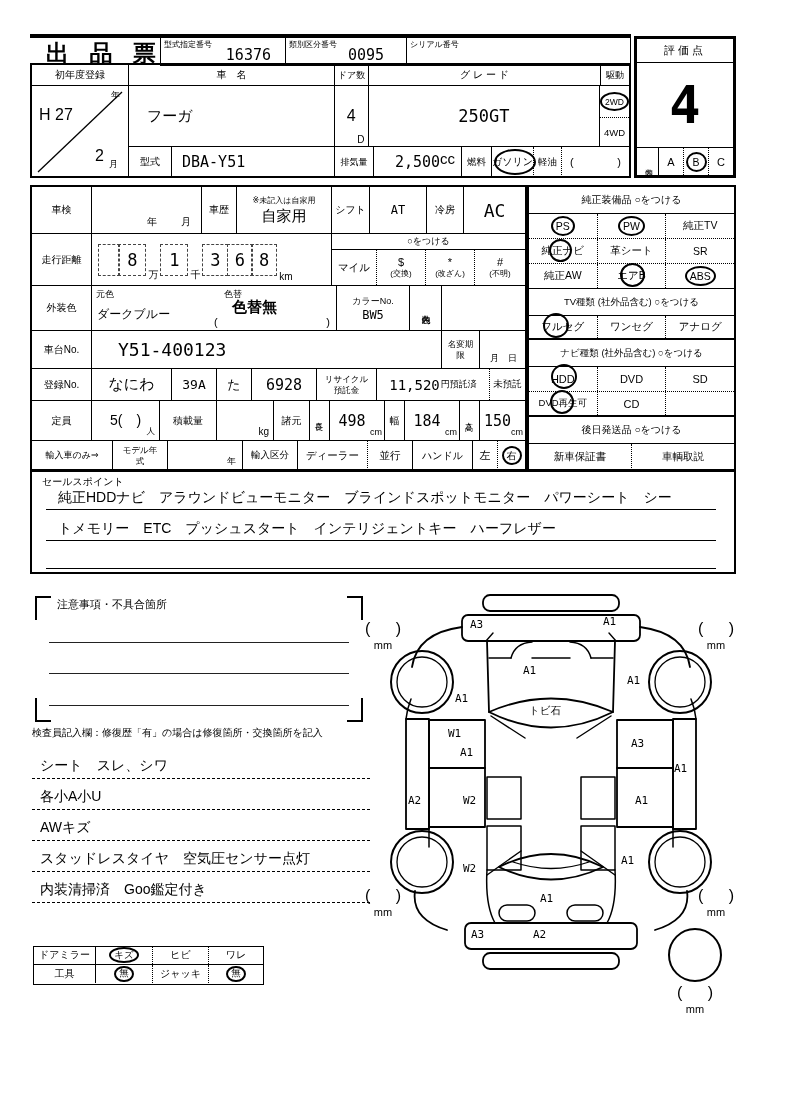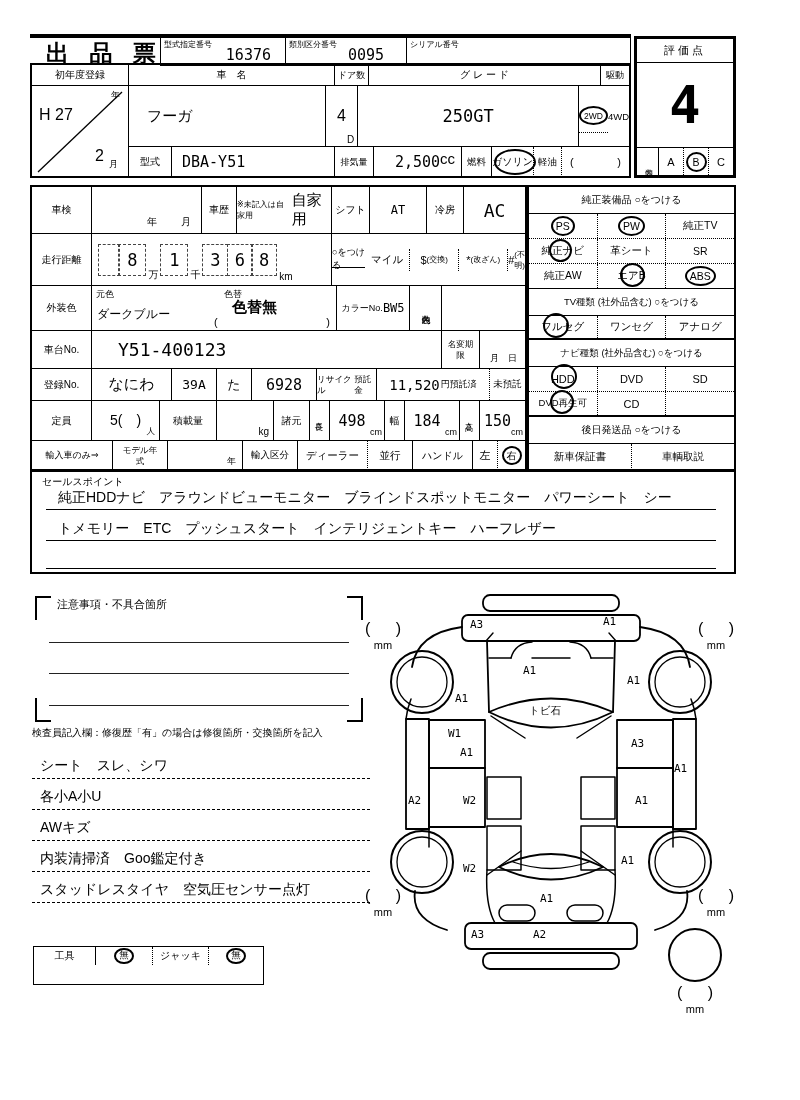--- a/index.html
+++ b/index.html
@@ -2,21 +2,21 @@
 <html><head>
 <meta charset="utf-8">
 <style>
 *{margin:0;padding:0;box-sizing:border-box}
 html,body{background:#fff}
 body{width:800px;height:1100px;font-family:"Liberation Sans","DejaVu Sans",sans-serif;color:#000;-webkit-font-smoothing:antialiased}
 .sheet{position:relative;width:800px;height:1100px;background:#fff;overflow:hidden}
 .abs{position:absolute}
 .flex{display:flex}
 .cell{display:flex;align-items:center;justify-content:center;position:relative}
-.col{display:flex;align-items:center;justify-content:center;position:relative}
+.col{display:flex;flex-direction:column;align-items:center;justify-content:center;position:relative}
 .br{border-right:1.3px solid #000}
 .brd{border-right:1.2px dotted #000}
 .bb{border-bottom:1.3px solid #000}
 .bbd{border-bottom:1.2px dotted #000}
 .thick{border:2.6px solid #000}
 .mono{font-family:"DejaVu Sans Mono","Liberation Mono",monospace}
 .vt{writing-mode:vertical-rl;text-orientation:upright}
 .circ{display:inline-flex;align-items:center;justify-content:center;border:2.4px solid #000;border-radius:50%;min-width:21px;height:20px;padding:0 3px}
 .ring{position:absolute;border:2.4px solid #000;border-radius:50%;pointer-events:none}
 .dash-box{border:1.6px dashed #444;width:26px;height:32px;display:flex;align-items:center;justify-content:center;font-size:17px}
@@ -327,25 +327,33 @@
     <div class="note-line" style="top:50px"></div>
     <div class="note-line" style="top:81px"></div>
     <div class="note-line" style="top:113px"></div>
   </div>
 
   <div class="abs" style="left:32px;top:726px;width:338px">
     <div style="font-size:10px;height:22px">検査員記入欄：修復歴「有」の場合は修復箇所・交換箇所を記入</div>
     <div class="insp-line">シート　スレ、シワ</div>
     <div class="insp-line">各小A小U</div>
     <div class="insp-line">AWキズ</div>
+    <div class="insp-line">スタッドレスタイヤ　空気圧センサー点灯</div>
     <div class="insp-line">内装清掃済　Goo鑑定付き</div>
-    <div class="insp-line">スタッドレスタイヤ　空気圧センサー点灯</div>
   </div>
 
   <div class="abs" style="left:33px;top:946px;width:231px;height:39px;border:1.8px solid #000">
+    <div class="flex bb" style="height:17.8px">
+      <div class="cell br" style="width:62px;font-size:10px">ドアミラー</div>
+      <div class="cell brd" style="width:57px">
+          <span class="circ" style="font-size:9.5px;min-width:18px;height:16px;border-width:2.2px">キズ</span>
+        </div>
+      <div class="cell brd" style="width:56px;font-size:10px">ヒビ</div>
+      <div class="cell" style="flex:1;font-size:10px">ワレ</div>
+    </div>
     <div class="flex" style="height:17.8px">
       <div class="cell br" style="width:62px;font-size:10px">工具</div>
       <div class="cell brd" style="width:57px">
           <span class="circ" style="font-size:9.5px;min-width:16px;height:16px;border-width:2.2px">無</span>
         </div>
       <div class="cell brd" style="width:56px;font-size:10px">ジャッキ</div>
       <div class="cell" style="flex:1">
           <span class="circ" style="font-size:9.5px;min-width:16px;height:16px;border-width:2.2px">無</span>
         </div>
     </div>

